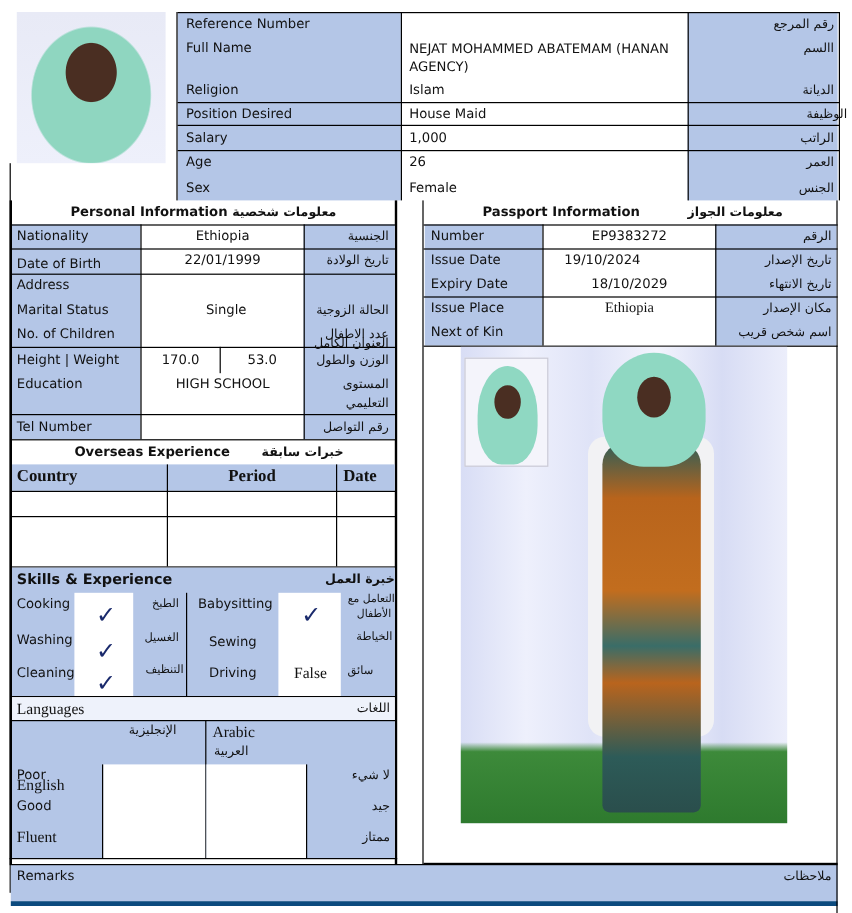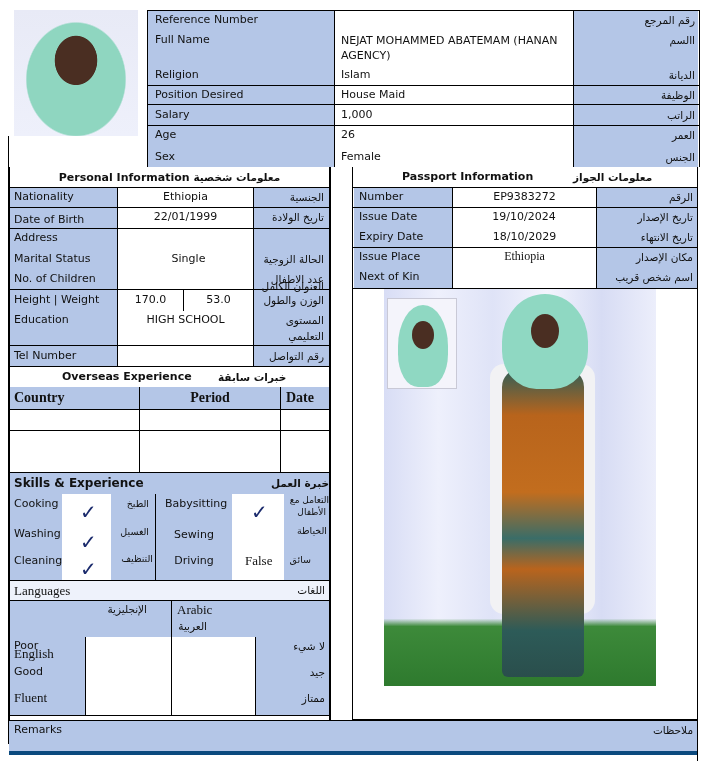--- a/index.html
+++ b/index.html
@@ -61,21 +61,21 @@
 <span class="abs txt" style="left:341px;top:34px;">NEJAT MOHAMMED ABATEMAM (HANAN</span>
 <span class="abs txt" style="left:341px;top:49px;">AGENCY)</span>
 <span class="abs txt ar" style="right:15px;top:33px;">االسم</span>
 
 <span class="abs txt" style="left:155px;top:68px;">Religion</span>
 <span class="abs txt" style="left:341px;top:68px;">Islam</span>
 <span class="abs txt ar" style="right:15px;top:68px;">الديانة</span>
 
 <span class="abs txt" style="left:155px;top:88px;">Position Desired</span>
 <span class="abs txt" style="left:341px;top:88px;">House Maid</span>
-<span class="abs txt ar" style="right:15px;top:88px;text-align:right;">الوظيفة</span>
+<span class="abs txt ar" style="right:4px;top:88px;text-align:right;">الوظيفة</span>
 
 <span class="abs txt" style="left:155px;top:108px;">Salary</span>
 <span class="abs txt" style="left:341px;top:108px;">1,000</span>
 <span class="abs txt ar" style="right:15px;top:108px;">الراتب</span>
 
 <span class="abs txt" style="left:155px;top:128px;">Age</span>
 <span class="abs txt" style="left:341px;top:128px;">26</span>
 <span class="abs txt ar" style="right:15px;top:128px;">العمر</span>
 
 <span class="abs txt" style="left:155px;top:150px;">Sex</span>
@@ -219,21 +219,21 @@
 <div class="hl" style="left:353px;top:247px;width:345px;"></div>
 <div class="hl" style="left:353px;top:288px;width:345px;"></div>
 <div class="vl" style="left:452px;top:187px;height:101px;"></div>
 <div class="vl" style="left:596px;top:187px;height:101px;"></div>
 
 <span class="abs txt" style="left:359px;top:190px;">Number</span>
 <span class="abs txt center" style="left:453px;top:190px;width:143px;">EP9383272</span>
 <span class="abs txt ar" style="right:17px;top:190px;">الرقم</span>
 
 <span class="abs txt" style="left:359px;top:210px;">Issue Date</span>
-<span class="abs txt center" style="left:463px;top:210px;width:122px;">19/10/2024</span>
+<span class="abs txt center" style="left:441px;top:210px;width:122px;">19/10/2024</span>
 <span class="abs txt ar" style="right:17px;top:210px;">تاريخ الإصدار</span>
 
 <span class="abs txt" style="left:359px;top:230px;">Expiry Date</span>
 <span class="abs txt center" style="left:453px;top:230px;width:143px;">18/10/2029</span>
 <span class="abs txt ar" style="right:17px;top:230px;">تاريخ الانتهاء</span>
 
 <span class="abs txt" style="left:359px;top:250px;">Issue Place</span>
 <span class="abs txt center serif" style="left:453px;top:249px;width:143px;font-size:12px;">Ethiopia</span>
 <span class="abs txt ar" style="right:17px;top:250px;">مكان الإصدار</span>
 

